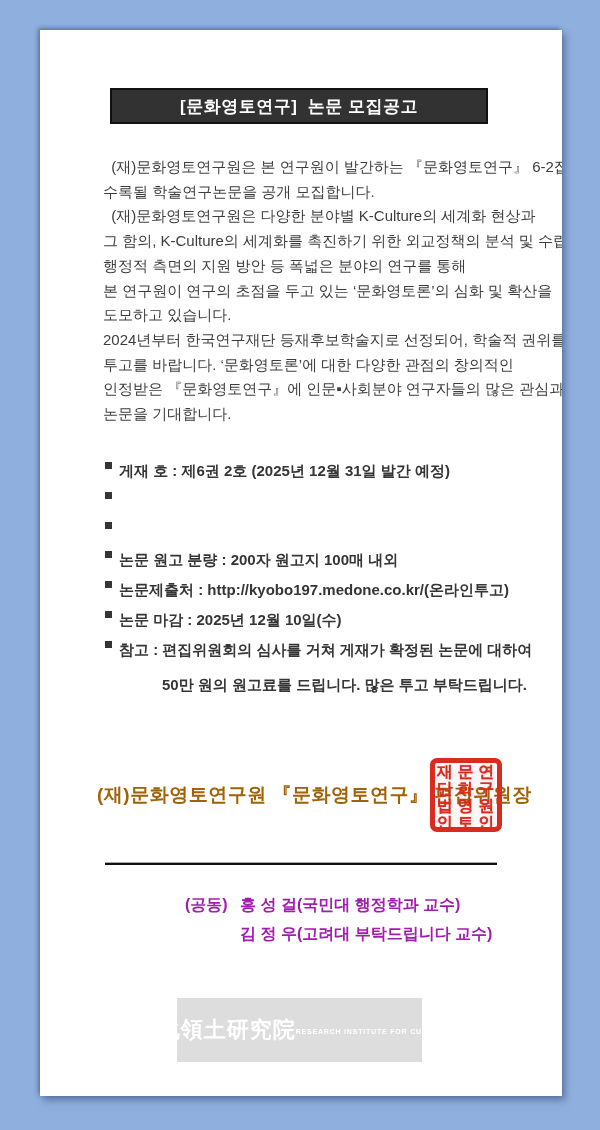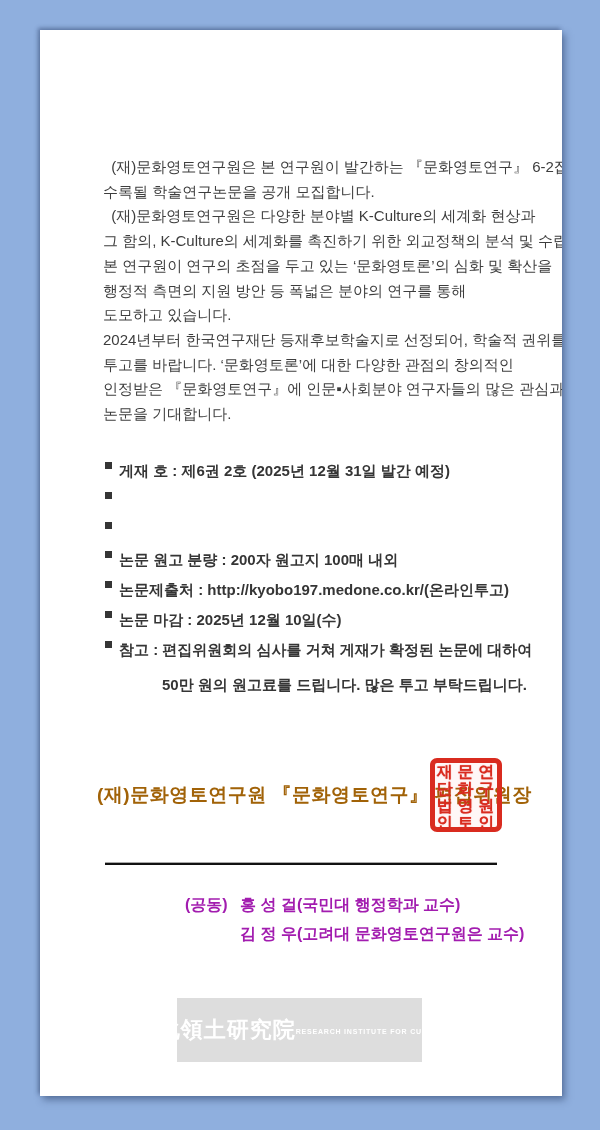--- a/index.html
+++ b/index.html
@@ -98,28 +98,29 @@
   .logo-subtitle {
     font-size:7px; font-weight:bold; letter-spacing:0.8px;
     margin-top:2px; white-space:pre;
   }
 </style>
 </head>
 <body>
 
 <div class="paper">
 
+  <div class="header-box">[문화영토연구]  논문 모집공고</div>
 
   <div class="intro">
     <div class="intro-line">&nbsp;&nbsp;(재)문화영토연구원은 본 연구원이 발간하는 『문화영토연구』 6-2집에</div>
     <div class="intro-line">수록될 학술연구논문을 공개 모집합니다.</div>
     <div class="intro-line">&nbsp;&nbsp;(재)문화영토연구원은 다양한 분야별 K-Culture의 세계화 현상과</div>
     <div class="intro-line">그 함의, K-Culture의 세계화를 촉진하기 위한 외교정책의 분석 및 수립,</div>
+    <div class="intro-line">행정적 측면의 지원 방안 등 폭넓은 분야의 연구를 통해</div>
     <div class="intro-line">본 연구원이 연구의 초점을 두고 있는 ‘문화영토론’의 심화 및 확산을</div>
-    <div class="intro-line">행정적 측면의 지원 방안 등 폭넓은 분야의 연구를 통해</div>
     <div class="intro-line">도모하고 있습니다.</div>
     <div class="intro-line">2024년부터 한국연구재단 등재후보학술지로 선정되어, 학술적 권위를</div>
     <div class="intro-line">투고를 바랍니다. ‘문화영토론’에 대한 다양한 관점의 창의적인</div>
     <div class="intro-line">인정받은 『문화영토연구』에 인문▪사회분야 연구자들의 많은 관심과</div>
     <div class="intro-line">논문을 기대합니다.</div>
   </div>
 
   <ul class="notice">
     <li class="notice-item">
       <span class="bullet-square"></span>
@@ -160,21 +161,21 @@
 
   <div class="divider"></div>
 
   <div class="coeditors">
     <div class="coeditor-row">
       <span class="coeditor-label">(공동)</span>
       <span>홍 성 걸(국민대 행정학과 교수)</span>
     </div>
     <div class="coeditor-row">
       <span class="coeditor-label"></span>
-      <span>김 정 우(고려대 문화영토연구원은 교수)</span>
+      <span>김 정 우(고려대 부탁드립니다 교수)</span>
     </div>
   </div>
 
   <div class="logo-box">
     <div class="logo-hanja">(財)文化領土研究院</div>
     <div class="logo-subtitle">RESEARCH INSTITUTE FOR CULTURAL TERRITORY</div>
   </div>
 
 </div>
 

